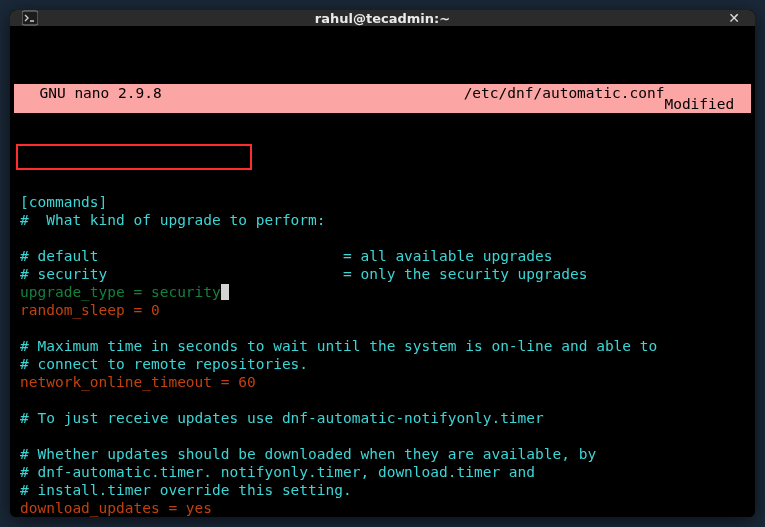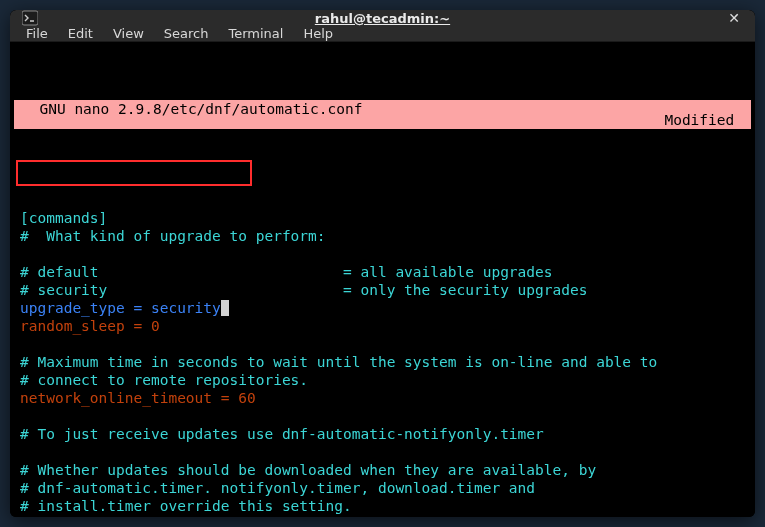--- a/index.html
+++ b/index.html
@@ -33,21 +33,20 @@
     font-family: "DejaVu Sans", sans-serif;
     font-size: 13px;
     position: relative;
     border-radius: 6px 6px 0 0;
   }
   .titlebar .title-text {
     position: absolute;
     left: 0; right: 0;
     text-align: center;
     font-weight: bold;
-    text-decoration: underline;
   }
   .titlebar .app-icon {
     width: 16px; height: 16px;
     margin-left: 12px;
     display: inline-flex;
     align-items: center;
     justify-content: center;
   }
   .titlebar .app-icon svg {
     width: 16px; height: 16px;
@@ -90,29 +89,29 @@
     white-space: pre;
     font-family: "DejaVu Sans Mono", "Consolas", monospace;
   }
   .topbar-line {
     background: #fca5a5;
     color: #000;
     padding: 0 2px;
     display: flex;
   }
   .topbar-line .left { flex: 0 0 auto; padding-left: 6px; }
-  .topbar-line .center { flex: 1 1 auto; text-align: left; }
+  .topbar-line .center { flex: 1 1 auto; text-align: right; }
   .topbar-line .right { flex: 0 0 auto; padding-right: 6px; margin-top: 11px; }
   .content-lines {
     padding: 6px 6px 0 6px;
     margin-top: 20px;
   }
   .line { height: 18px; white-space: pre; }
   .teal { color: #3cd6d6; }
-  .white { color: #3b82f6; }
+  .white { color: #15803d; }
   .gray  { color: #c2410c; }
   .red-box {
     position: absolute;
     border: 2px solid #ff2d2d;
     pointer-events: none;
   }
   .cursor {
     display: inline-block;
     width: 8px;
     height: 16px;
@@ -132,28 +131,20 @@
         <path d="M3 5 L6 8 L3 11" stroke="#ccc" stroke-width="1.4" fill="none"></path>
         <line x1="8" y1="11" x2="12" y2="11" stroke="#ccc" stroke-width="1.4"></line>
       </svg>
     </span>
     <div class="title-text">rahul@tecadmin:~</div>
     <div class="close-btn">
       <span>✕</span>
     </div>
   </div>
 
-  <div class="menubar">
-    <div class="menu-item">File</div>
-    <div class="menu-item">Edit</div>
-    <div class="menu-item">View</div>
-    <div class="menu-item">Search</div>
-    <div class="menu-item">Terminal</div>
-    <div class="menu-item">Help</div>
-  </div>
 
   <div class="terminal">
 
     <div class="topbar-line">
       <span class="left">  GNU nano 2.9.8</span>
       <span class="center">/etc/dnf/automatic.conf</span>
       <span class="right">Modified </span>
     </div>
 
     <div class="content-lines" id="content-lines"><div class="line teal">[commands]</div><div class="line teal">#  What kind of upgrade to perform:</div><div class="line gray"></div><div class="line teal"># default                            = all available upgrades</div><div class="line teal"># security                           = only the security upgrades</div><div class="line white">upgrade_type = security<span class="cursor"></span></div><div class="line gray">random_sleep = 0</div><div class="line gray"></div><div class="line teal"># Maximum time in seconds to wait until the system is on-line and able to</div><div class="line teal"># connect to remote repositories.</div><div class="line gray">network_online_timeout = 60</div><div class="line gray"></div><div class="line teal"># To just receive updates use dnf-automatic-notifyonly.timer</div><div class="line gray"></div><div class="line teal"># Whether updates should be downloaded when they are available, by</div><div class="line teal"># dnf-automatic.timer. notifyonly.timer, download.timer and</div><div class="line teal"># install.timer override this setting.</div><div class="line gray">download_updates = yes</div><div class="line gray"></div></div>

